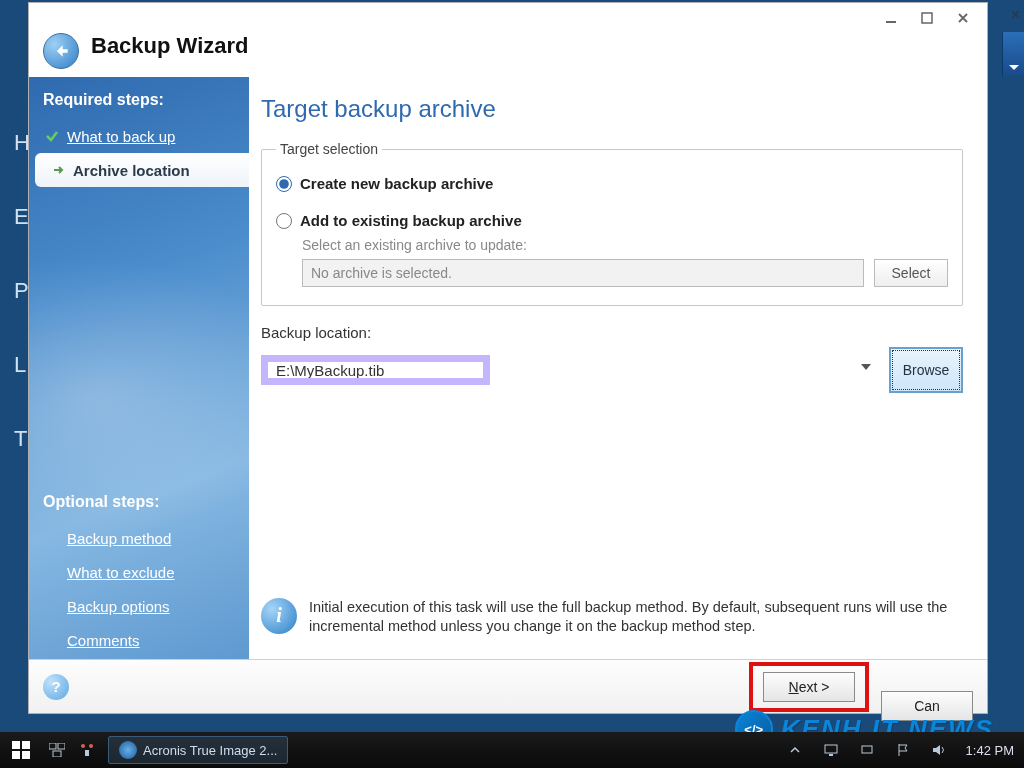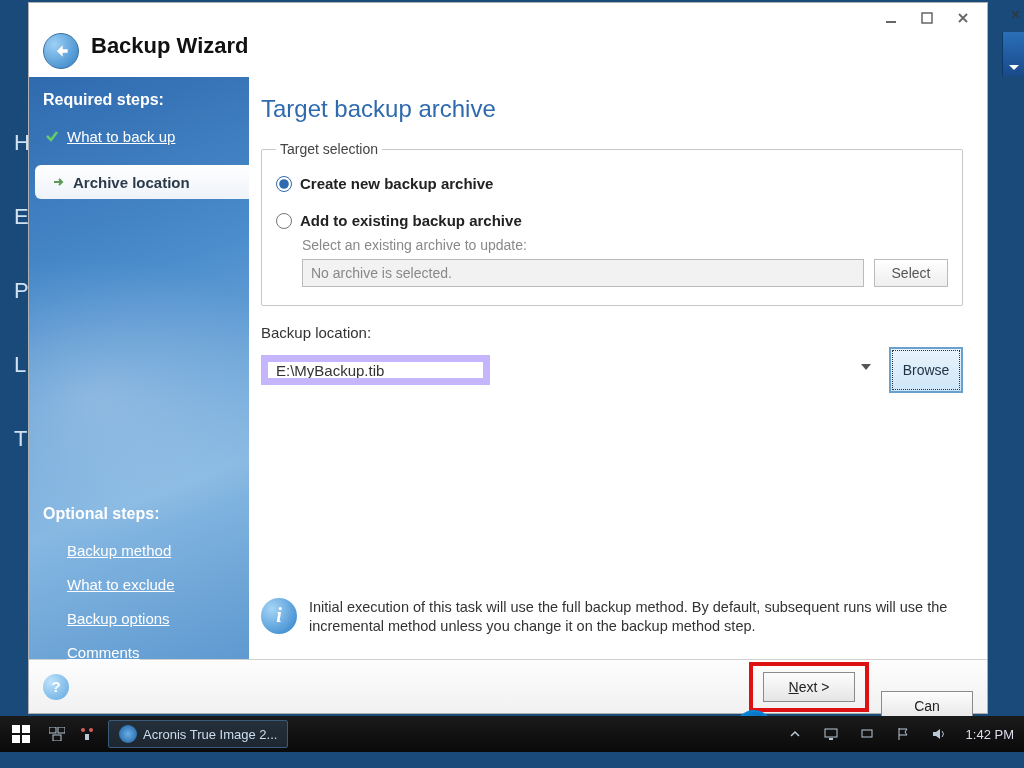--- a/index.html
+++ b/index.html
@@ -19,21 +19,21 @@
   .wizard-title { font-size: 22px; font-weight: 600; color: #111; margin-left: 12px; }
   
   .body-row { flex: 1; display: flex; min-height: 0; }
   
   .sidebar { width: 220px; background: linear-gradient(160deg, #2f6aae 0%, #4a8ccc 35%, #86b8e2 70%, #5e99d0 100%); color: #fff; padding-top: 8px; position: relative; }
   .sidebar::after { content:""; position:absolute; inset:0; background: radial-gradient(ellipse 300px 200px at 30% 55%, rgba(255,255,255,0.25), transparent 70%); pointer-events:none; }
   .section-head { font-size: 16px; font-weight: 700; color: #fff; padding: 6px 14px 10px; }
   .step { display: flex; align-items: center; height: 34px; padding-left: 14px; font-size: 15px; position: relative; z-index: 1; }
   .step .ico { width: 18px; height: 18px; margin-right: 6px; display: inline-flex; align-items: center; justify-content: center; }
   .step.link span.lbl { text-decoration: underline; color: #fff; cursor: pointer; }
-  .step.active { background: linear-gradient(#fff,#eef3f9); color: #245; border-radius: 6px 0 0 6px; margin-left: 6px; margin-top: 12px; }
+  .step.active { background: linear-gradient(#fff,#eef3f9); color: #245; border-radius: 6px 0 0 6px; margin-left: 6px; }
   .step.active .lbl { color: #2b3b4b; text-decoration: none; font-weight: 600; }
   .optional { margin-top: 300px; }
   
   .content { flex: 1; padding: 18px 24px 8px 12px; display: flex; flex-direction: column; }
   .page-title { font-size: 24px; color: #2f6aae; font-weight: 400; margin-bottom: 18px; }
   
   fieldset.group { border: 1px solid #c8c8c8; border-radius: 2px; padding: 12px 14px 18px; margin-bottom: 18px; }
   fieldset.group legend { color: #444; font-size: 14px; padding: 0 4px; }
   .radio-row { display: flex; align-items: center; margin: 6px 0; }
   .radio-row input[type=radio] { width: 16px; height: 16px; accent-color: #2f6aae; margin-right: 8px; }
@@ -55,21 +55,21 @@
   .info-text { font-size: 14.5px; color: #333; line-height: 1.35; }
   
   .footer { height: 54px; border-top: 1px solid #d0d0d0; background: linear-gradient(#fdfdfd,#f1f1f1); display: flex; align-items: center; padding: 0 14px; }
   .help-btn { width: 26px; height: 26px; border-radius: 50%; background: radial-gradient(circle at 30% 30%, #bfe2fb, #5ea7e0); display: flex; align-items: center; justify-content: center; color: #fff; font-weight: bold; font-size: 15px; cursor: pointer; }
   .footer-spacer { flex: 1; }
   .next-highlight { border: 4px solid #d11; padding: 6px 10px; margin-right: 8px; }
   .wiz-btn { min-width: 92px; height: 30px; border: 1px solid #8a8a8a; background: linear-gradient(#fdfdfd,#e5e5e5); font-size: 14px; color: #222; cursor: pointer; }
   .wiz-btn.cancel { margin-left: 4px; margin-top: 38px; }
   .wiz-btn u { text-decoration: underline; }
   
-  .taskbar { position: absolute; left: 0; right: 0; bottom: 16px; height: 36px; background: linear-gradient(#1a1a1a,#0a0a0a); display: flex; align-items: center; padding: 0 6px; color: #cde; font-size: 13px; }
+  .taskbar { position: absolute; left: 0; right: 0; bottom: 0; height: 36px; background: linear-gradient(#1a1a1a,#0a0a0a); display: flex; align-items: center; padding: 0 6px; color: #cde; font-size: 13px; }
   .start-btn { width: 30px; height: 28px; display: flex; align-items: center; justify-content: center; margin-right: 6px; }
   .start-btn svg { width: 18px; height: 18px; fill: #fff; }
   .tray-ico { width: 22px; height: 22px; margin: 0 4px; opacity: .9; display: inline-flex; align-items: center; justify-content: center; }
   .task-item { display: flex; align-items: center; height: 28px; padding: 0 10px; border: 1px solid #3a5a7a; background: rgba(80,120,160,.25); margin-left: 6px; border-radius: 2px; }
   .task-item .ti-ico { width: 18px; height: 18px; border-radius: 50%; background: radial-gradient(#6ab0e8,#1a5a9a); margin-right: 6px; }
   .tray { margin-left: auto; display: flex; align-items: center; gap: 6px; }
   .clock { font-size: 13px; color: #dde; margin-left: 6px; margin-right: 4px; }
   
   .watermark { position: absolute; right: 30px; bottom: 20px; display: flex; align-items: center; gap: 8px; pointer-events: none; }
   .watermark .wm-icon { width: 38px; height: 38px; border-radius: 50%; background: linear-gradient(135deg,#0a85d8,#065a9e); display: flex; align-items: center; justify-content: center; border: 2px solid #0a85d8; }

